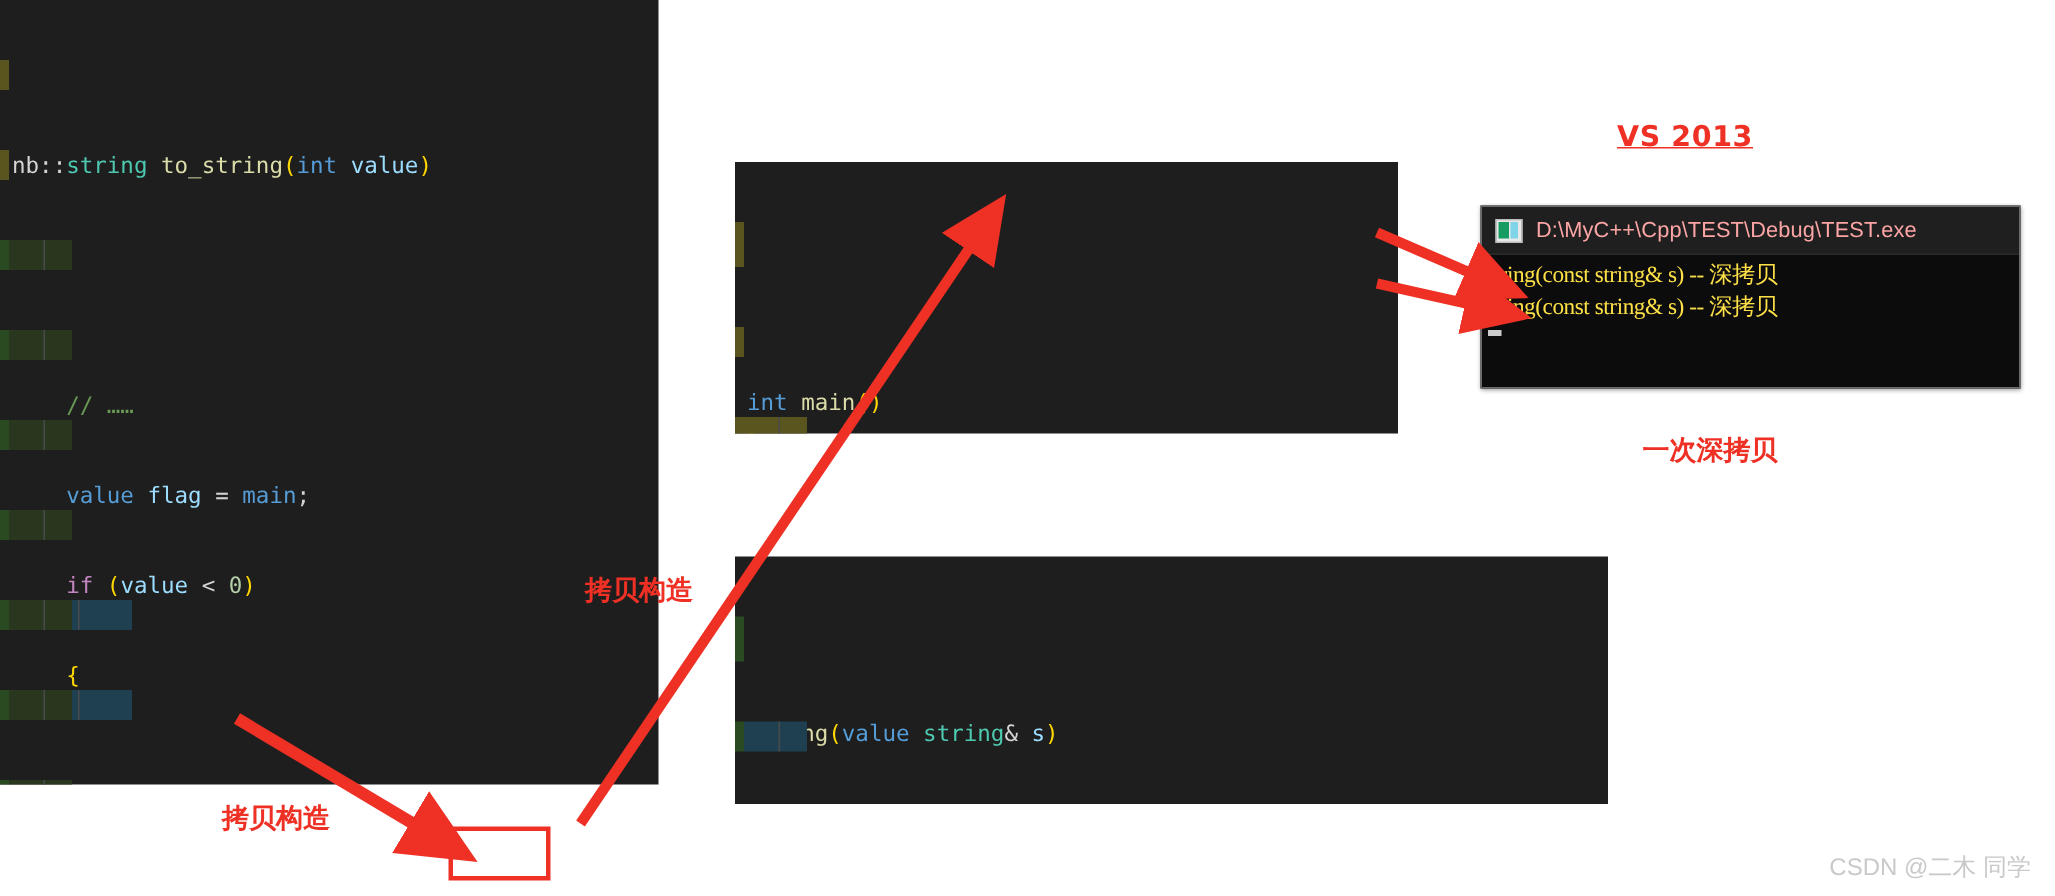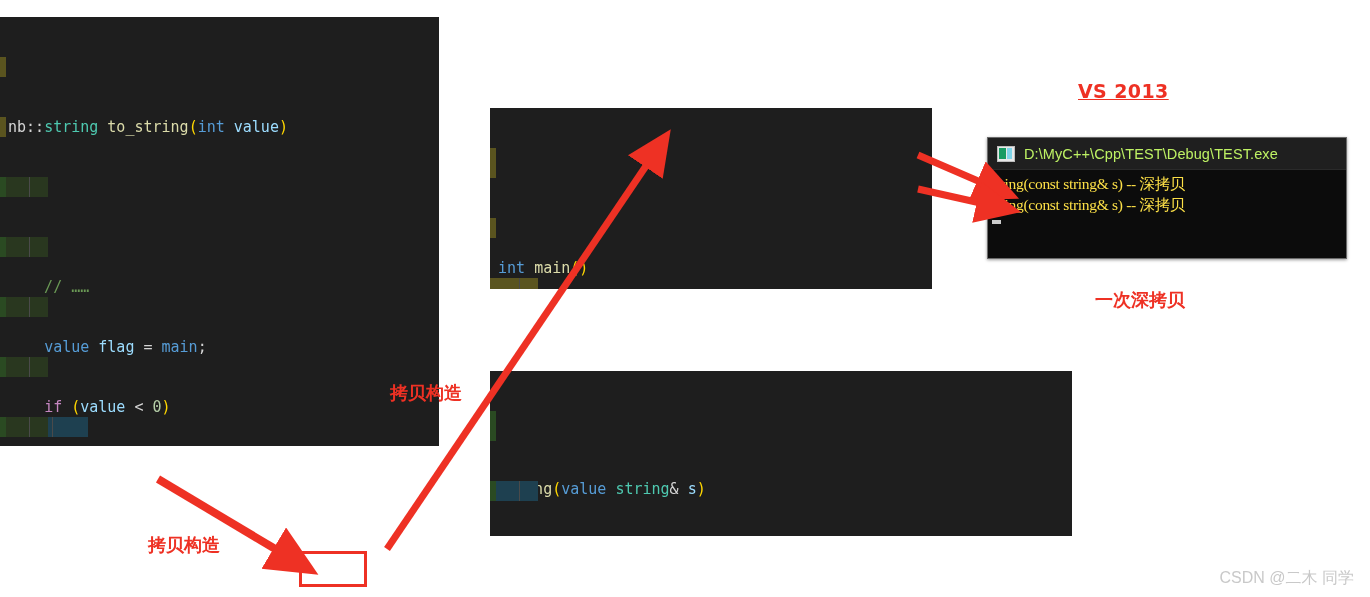--- a/index.html
+++ b/index.html
@@ -13,21 +13,21 @@
   .panel{
     position:absolute;
     background:#1e1e1e;
     font-family:"DejaVu Sans Mono","Liberation Mono",monospace;
     font-size:15px;
     line-height:20px;
     white-space:pre;
     overflow:hidden;
   }
   
-  #panel-left{left:0;top:17px;width:439px;height:429px;}
+  #panel-left{left:0;top:0;width:439px;height:523px;}
   #panel-mid{left:490px;top:108px;width:442px;height:181px;}
   #panel-bottom{left:490px;top:371px;width:582px;height:165px;}
 
   .code-line{position:relative;height:20px;}
   .gutter-green{position:absolute;left:0;top:0;width:6px;height:100%;background:#2a4a22;}
   .blk{position:absolute;top:0;height:20px;}
   
   .hl-green{background:#29371f;}
   .hl-teal{background:#1e4050;}
   .hl-olive{background:#5a541f;}
@@ -54,21 +54,21 @@
     box-shadow:0 1px 3px rgba(0,0,0,.4);
   }
   #console-titlebar{
     height:31px;background:#1f1f1f;
     display:flex;align-items:center;padding-left:9px;
     border-bottom:1px solid #2a2a2a;
   }
   #console-icon{width:16px;height:14px;background:#e8e8e8;position:relative;margin-right:9px;flex:none;border:1px solid #bdbdbd;}
   #console-icon::before{content:"";position:absolute;left:1px;top:1px;width:7px;height:11px;background:#169b62;}
   #console-icon::after{content:"";position:absolute;left:9px;top:1px;width:5px;height:11px;background:#7fd4e8;}
-  #console-title{color:#bef264;font-family:"Liberation Sans",sans-serif;font-size:14.5px;letter-spacing:.1px;}
+  #console-title{color:#fca5a5;font-family:"Liberation Sans",sans-serif;font-size:14.5px;letter-spacing:.1px;}
   #console-body{padding:3px 0 0 2px;}
   .console-line{color:#fde047;font-family:Liberation Serif, serif;font-size:15.5px;line-height:21px;white-space:pre;letter-spacing:-0.3px;}
   #console-caret{width:9px;height:4px;background:#cccccc;margin:5px 0 0 2px;}
 
   
   .anno{
     position:absolute;color:#ee3124;
     font-family:"DejaVu Sans","Liberation Sans",sans-serif;
     white-space:nowrap;
     font-weight:bold;

